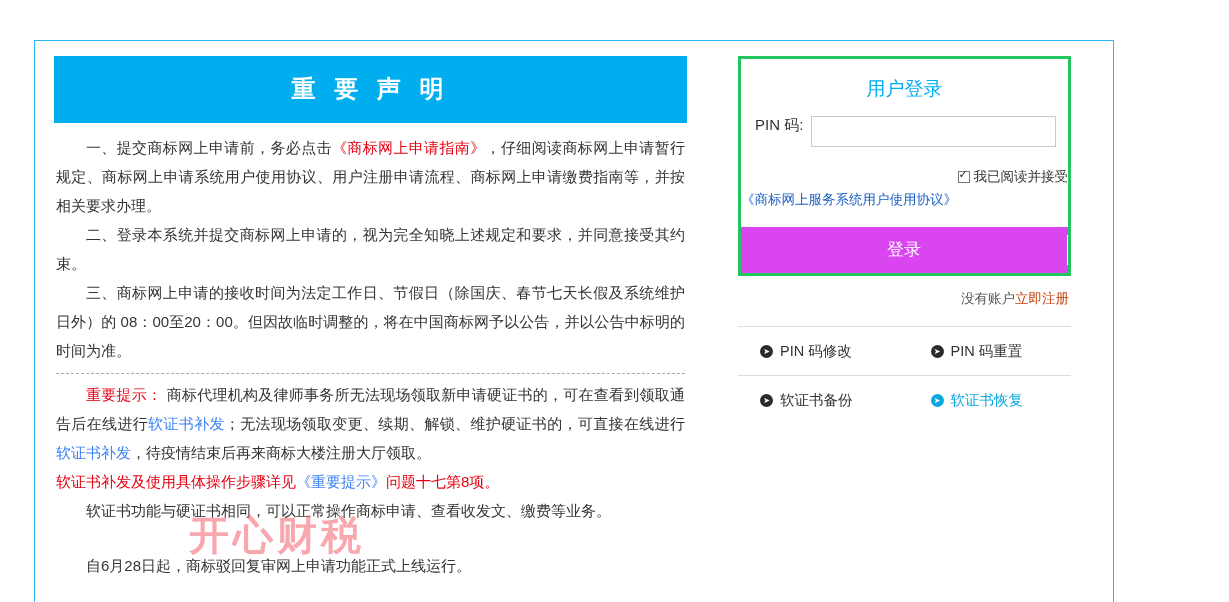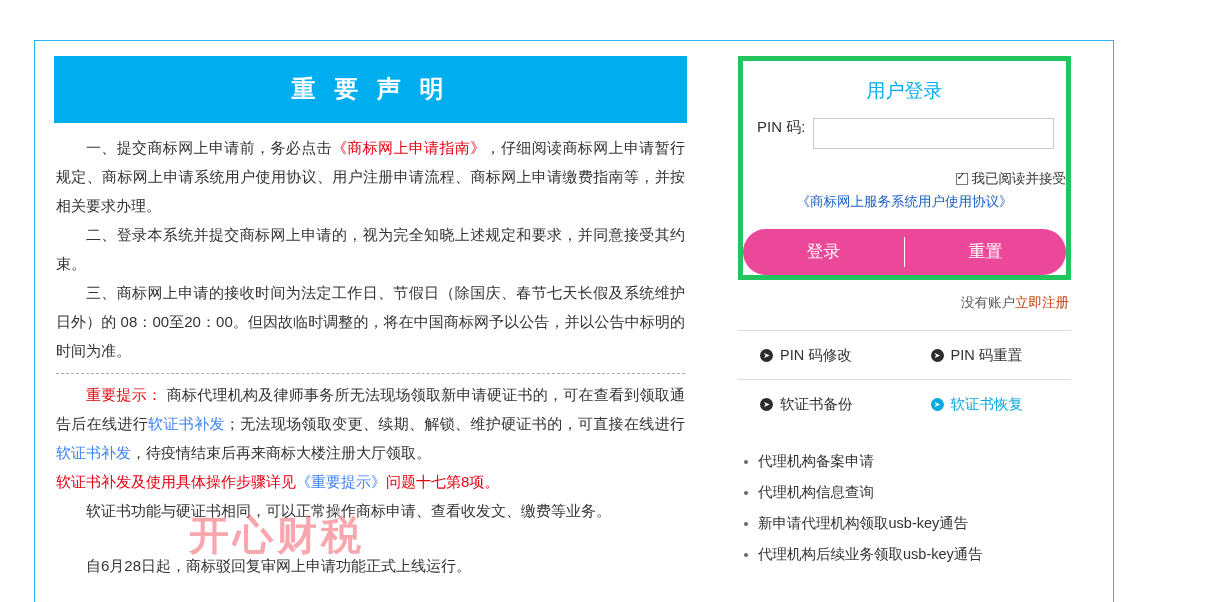--- a/index.html
+++ b/index.html
@@ -96,21 +96,21 @@
     white-space: nowrap;
   }
   
   .right-col {
     position: absolute;
     left: 703px;
     top: 15px;
     width: 333px;
   }
   .login-box {
-    border: 5px solid #22c55e;
+    border: 3px solid #22c55e;
     box-sizing: border-box;
     background: #ffffff;
   }
   .login-title {
     text-align: center;
     color: #00aef0;
     font-size: 19px;
     padding: 17px 0 14px 0;
   }
   .pin-row {
@@ -155,31 +155,29 @@
     content: "✓";
     position: absolute;
     left: 0px;
     top: -4px;
     font-size: 11px;
     line-height: 12px;
     color: #222222;
   }
   .agreement-link {
     display: block;
-    text-align: center;
     color: #1a5fc4;
     font-size: 13.5px;
     margin-top: 5px;
     text-decoration: none;
   }
   .btn-row {
     display: flex;
     margin-top: 18px;
-    background: #ec4899;
-    border-radius: 23px;
+    background: #d946ef;
   }
   .btn {
     flex: 1;
     text-align: center;
     color: #ffffff;
     font-size: 17px;
     padding: 11px 0 12px 0;
     cursor: pointer;
   }
   .btn-divider {
@@ -326,21 +324,20 @@
           <span class="pin-label">PIN 码:</span>
           <input class="pin-input" type="password" placeholder="" style="">
         </div>
         <div class="agree-row">
           <span class="agree-box"></span><span>我已阅读并接受</span>
         </div>
         <a class="agreement-link" href="#">《商标网上服务系统用户使用协议》</a>
         <div class="btn-row">
           <div class="btn">登录</div>
           <div class="btn-divider"></div>
-          <div class="btn">重置</div>
         </div>
       </div>
 
       <div class="register-row">
         <span>没有账户</span><a href="#">立即注册</a>
       </div>
 
       <div class="tools">
         <div class="tools-row">
           <div class="tool-cell">
@@ -357,36 +354,18 @@
             <span class="arrow-icon">➤</span>
             <span class="tool-label">软证书备份</span>
           </div>
           <div class="tool-cell second highlight">
             <span class="arrow-icon">➤</span>
             <span class="tool-label">软证书恢复</span>
           </div>
         </div>
       </div>
 
-      <div class="links-list">
-        <div class="link-item">
-          <span class="bullet"></span>
-          <span>代理机构备案申请</span>
-        </div>
-        <div class="link-item">
-          <span class="bullet"></span>
-          <span>代理机构信息查询</span>
-        </div>
-        <div class="link-item">
-          <span class="bullet"></span>
-          <span>新申请代理机构领取usb-key通告</span>
-        </div>
-        <div class="link-item">
-          <span class="bullet"></span>
-          <span>代理机构后续业务领取usb-key通告</span>
-        </div>
-      </div>
 
     </div>
 
   </div>
   </div>
 </div>
 
 </body></html>

